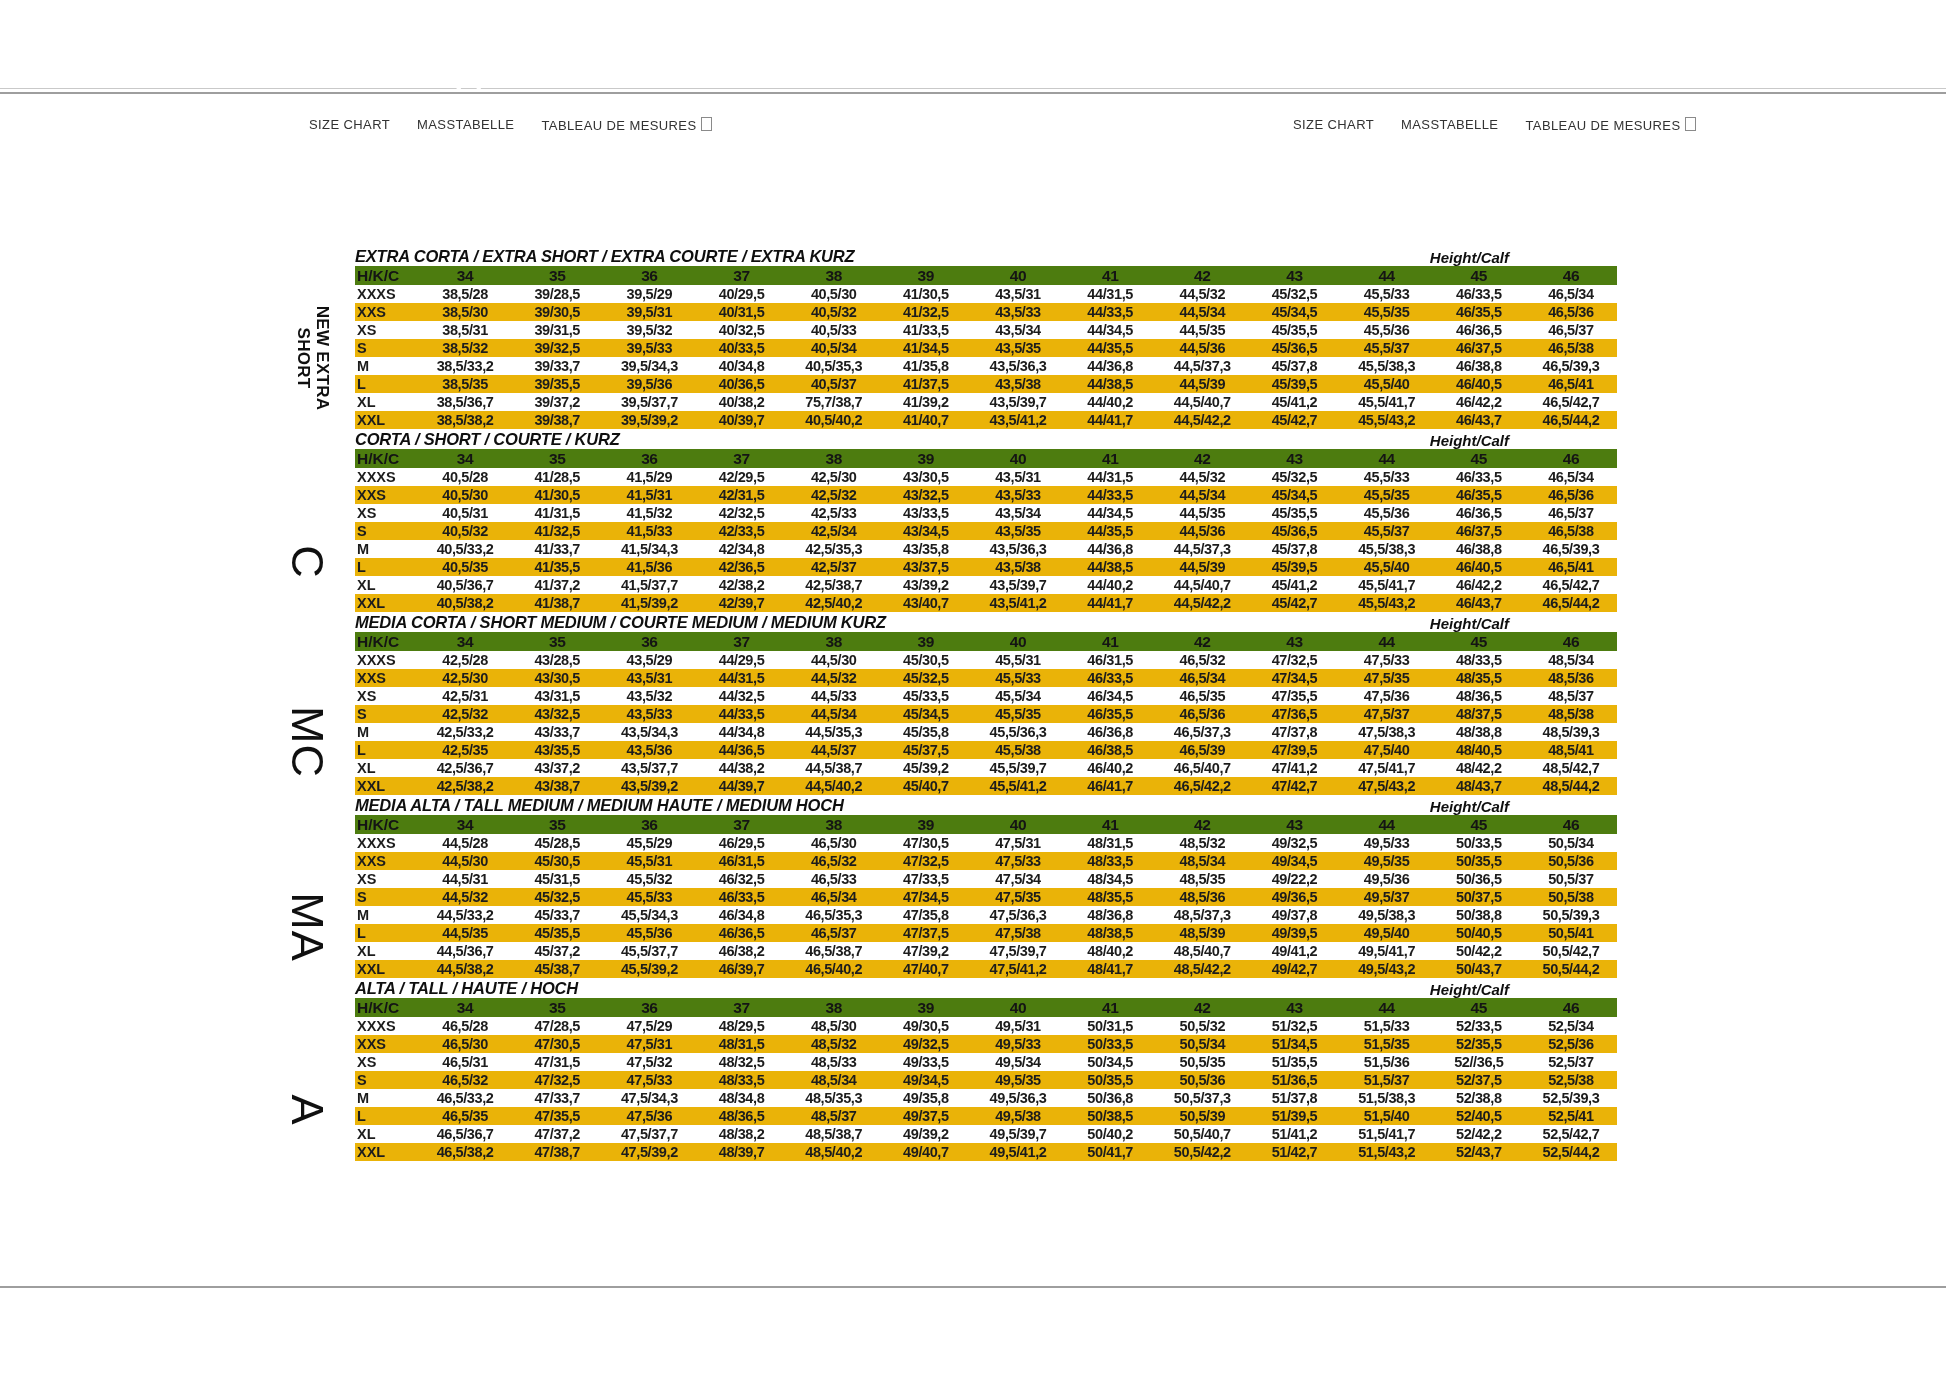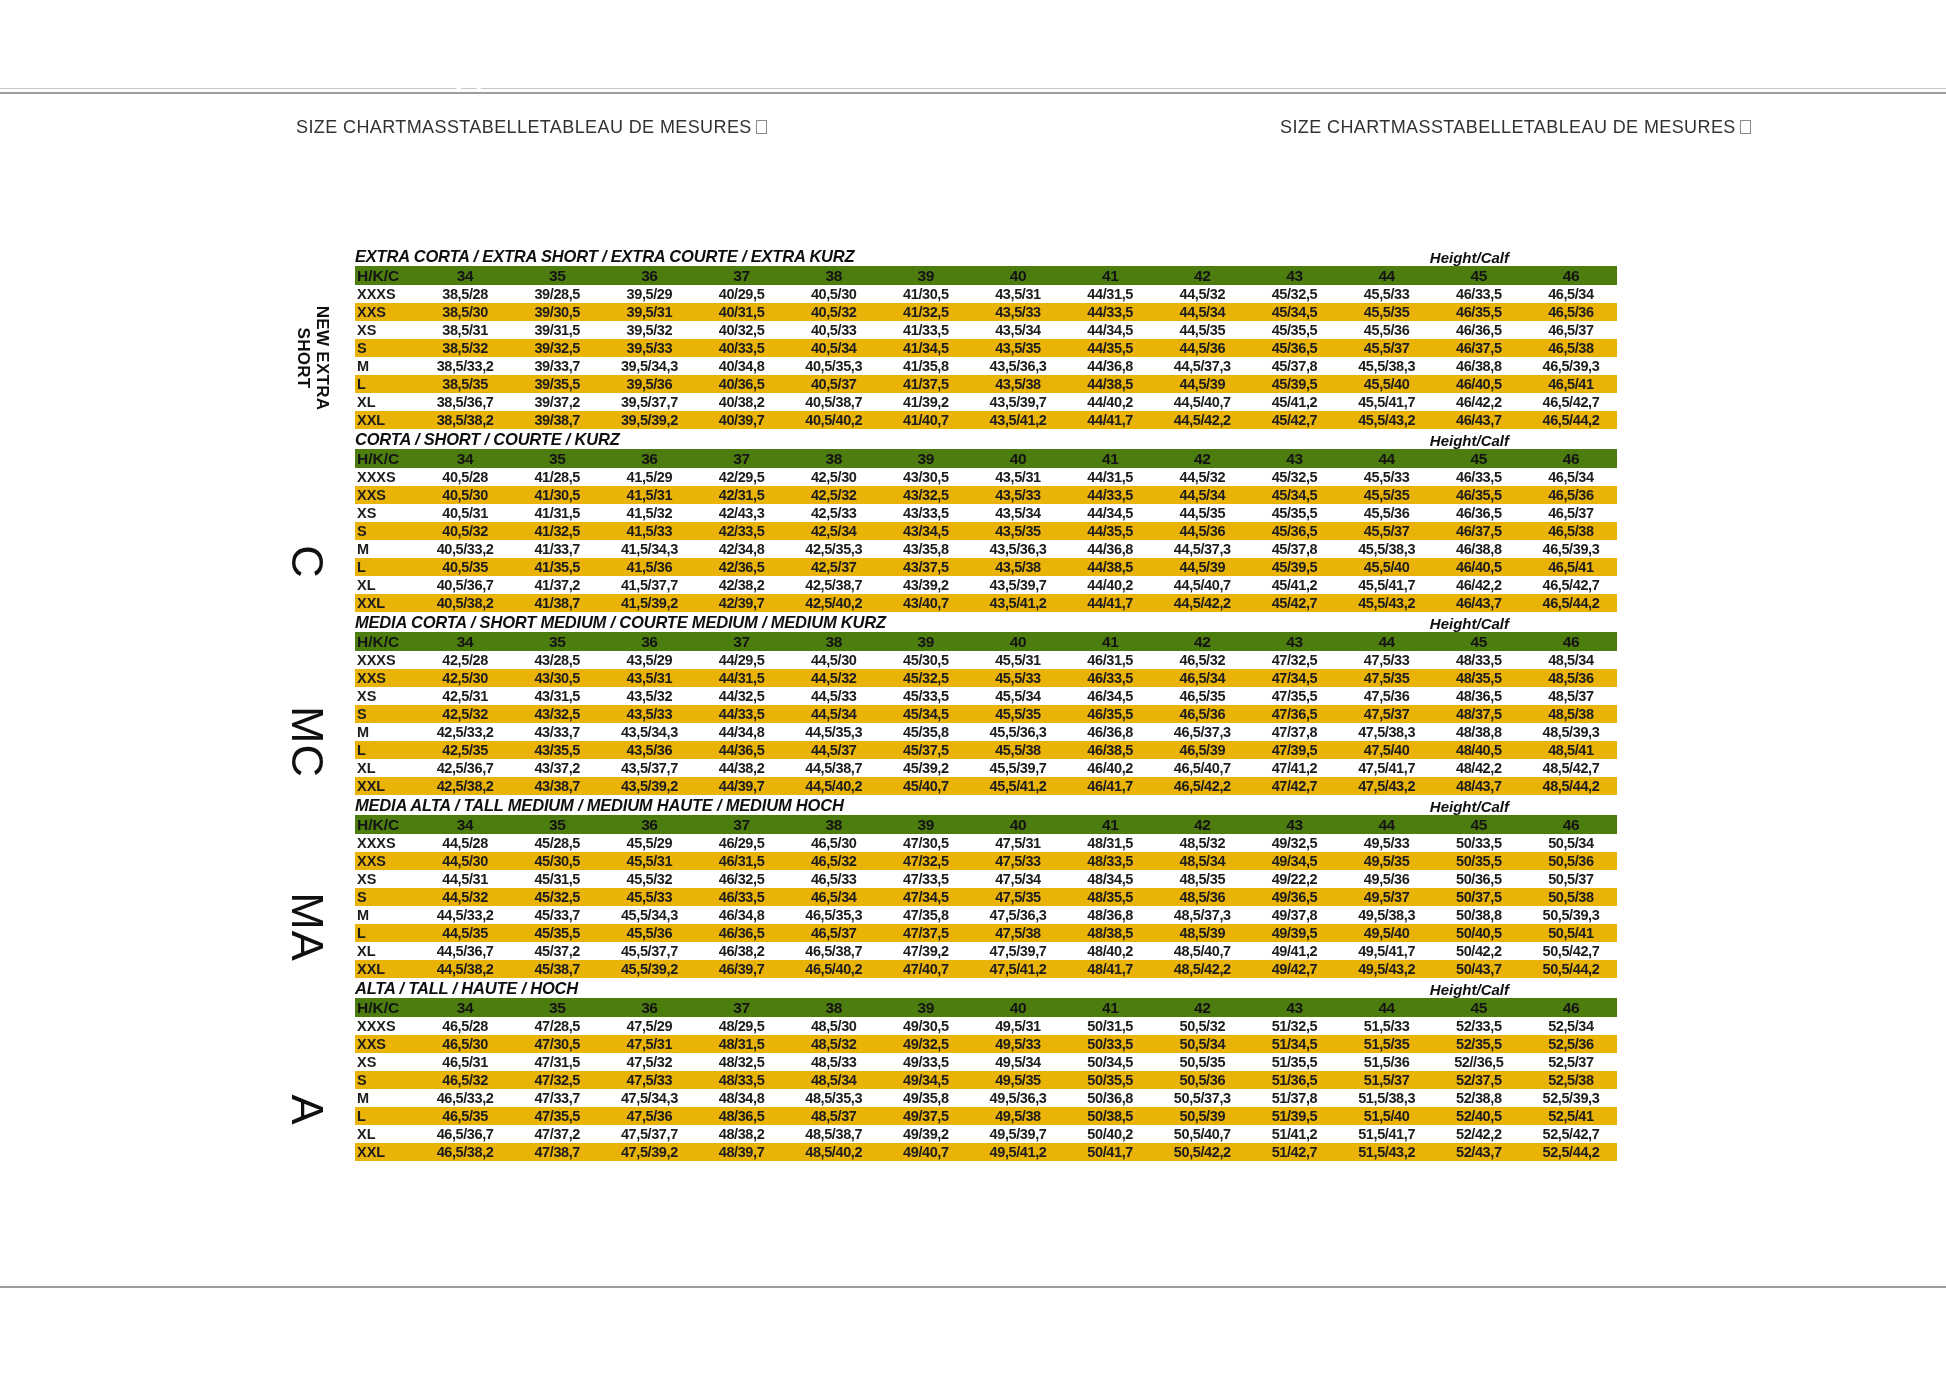--- a/index.html
+++ b/index.html
@@ -11,22 +11,22 @@
   .horse{position:absolute;left:415px;top:34px;width:102px;height:66px;z-index:3;}
   .brand{position:absolute;left:1352px;top:18px;z-index:2;
          font-family:"Liberation Serif","DejaVu Serif",serif;
          font-size:44px;color:#fdfdfd;letter-spacing:0.5px;white-space:nowrap;}
   .brand .tm{display:inline-block;width:6px;height:6px;border:1px solid #cfcfcf;
              vertical-align:28px;margin-left:2px;}
   .sep-top{position:absolute;left:0;top:88px;width:1946px;height:10px;
            background:linear-gradient(to bottom,#c9c9c9 0 1px,#ffffff 1px 4px,#9e9e9e 4px 6px,#ffffff 6px 10px);}
 
   
-  .nav{position:absolute;top:117px;display:flex;font-size:18px;color:#323232;
-       letter-spacing:0.4px;white-space:nowrap;}
+  .nav{position:absolute;top:117px;display:flex;gap:27px;font-size:13px;color:#323232;
+       letter-spacing:0.4px;white-space:nowrap;margin-left:13px;}
   .nav.left{left:296px;} .nav.right{left:1280px;}
   .glyph-box{display:inline-block;width:9px;height:12px;border:1.5px solid #8a8a8a;
              margin-left:4px;vertical-align:-1px;}
 
   
   .tables{position:absolute;left:355px;top:246px;width:1262px;}
   .size-table{width:1262px;height:183px;}
   .t-titlerow{display:flex;justify-content:space-between;align-items:flex-end;height:20px;}
   .t-title{font-size:16.5px;font-weight:bold;font-style:italic;color:#0f0f0f;letter-spacing:-0.2px;}
   .t-hc{font-size:15px;font-weight:bold;font-style:italic;color:#0f0f0f;margin-right:108px;}
@@ -222,21 +222,21 @@
           <div class="t-cell">45,5/40</div>
           <div class="t-cell">46/40,5</div>
           <div class="t-cell">46,5/41</div>
         </div>
         <div class="t-row">
           <div class="t-cell t-label">XL</div>
           <div class="t-cell">38,5/36,7</div>
           <div class="t-cell">39/37,2</div>
           <div class="t-cell">39,5/37,7</div>
           <div class="t-cell">40/38,2</div>
-          <div class="t-cell">40,5/38,7</div>
+          <div class="t-cell">75,7/38,7</div>
           <div class="t-cell">41/39,2</div>
           <div class="t-cell">43,5/39,7</div>
           <div class="t-cell">44/40,2</div>
           <div class="t-cell">44,5/40,7</div>
           <div class="t-cell">45/41,2</div>
           <div class="t-cell">45,5/41,7</div>
           <div class="t-cell">46/42,2</div>
           <div class="t-cell">46,5/42,7</div>
         </div>
         <div class="t-row stripe">
@@ -307,21 +307,21 @@
           <div class="t-cell">45/34,5</div>
           <div class="t-cell">45,5/35</div>
           <div class="t-cell">46/35,5</div>
           <div class="t-cell">46,5/36</div>
         </div>
         <div class="t-row">
           <div class="t-cell t-label">XS</div>
           <div class="t-cell">40,5/31</div>
           <div class="t-cell">41/31,5</div>
           <div class="t-cell">41,5/32</div>
-          <div class="t-cell">42/43,3</div>
+          <div class="t-cell">42/32,5</div>
           <div class="t-cell">42,5/33</div>
           <div class="t-cell">43/33,5</div>
           <div class="t-cell">43,5/34</div>
           <div class="t-cell">44/34,5</div>
           <div class="t-cell">44,5/35</div>
           <div class="t-cell">45/35,5</div>
           <div class="t-cell">45,5/36</div>
           <div class="t-cell">46/36,5</div>
           <div class="t-cell">46,5/37</div>
         </div>

